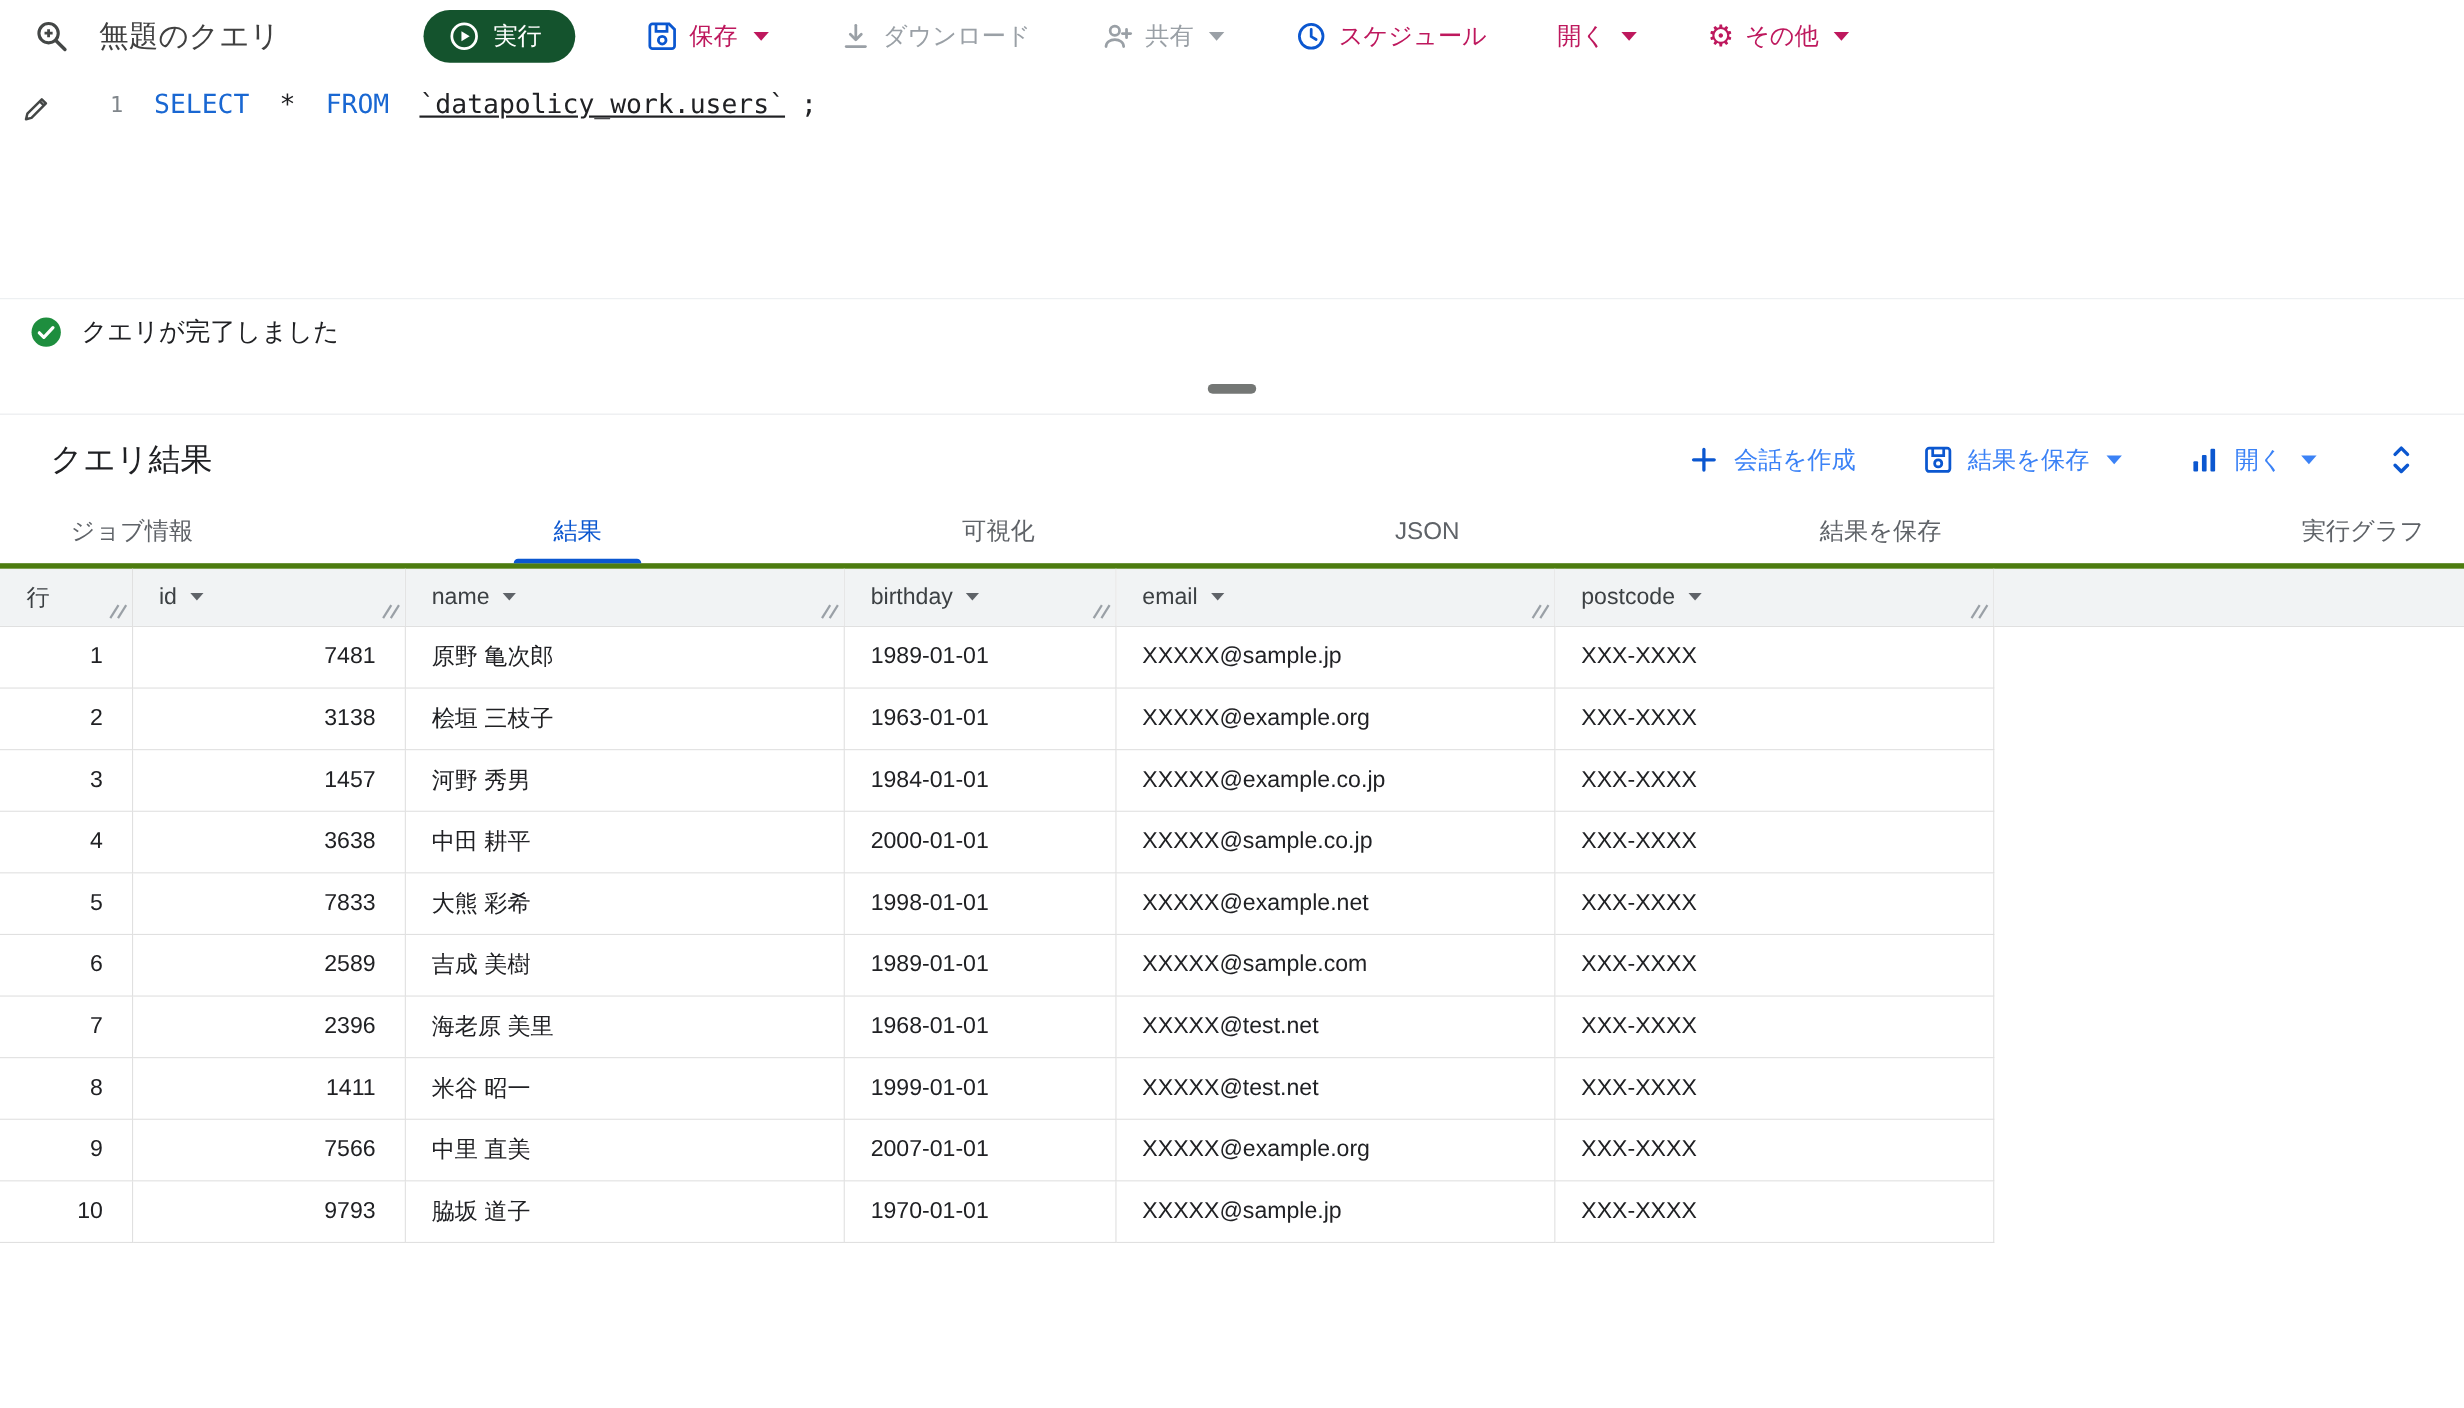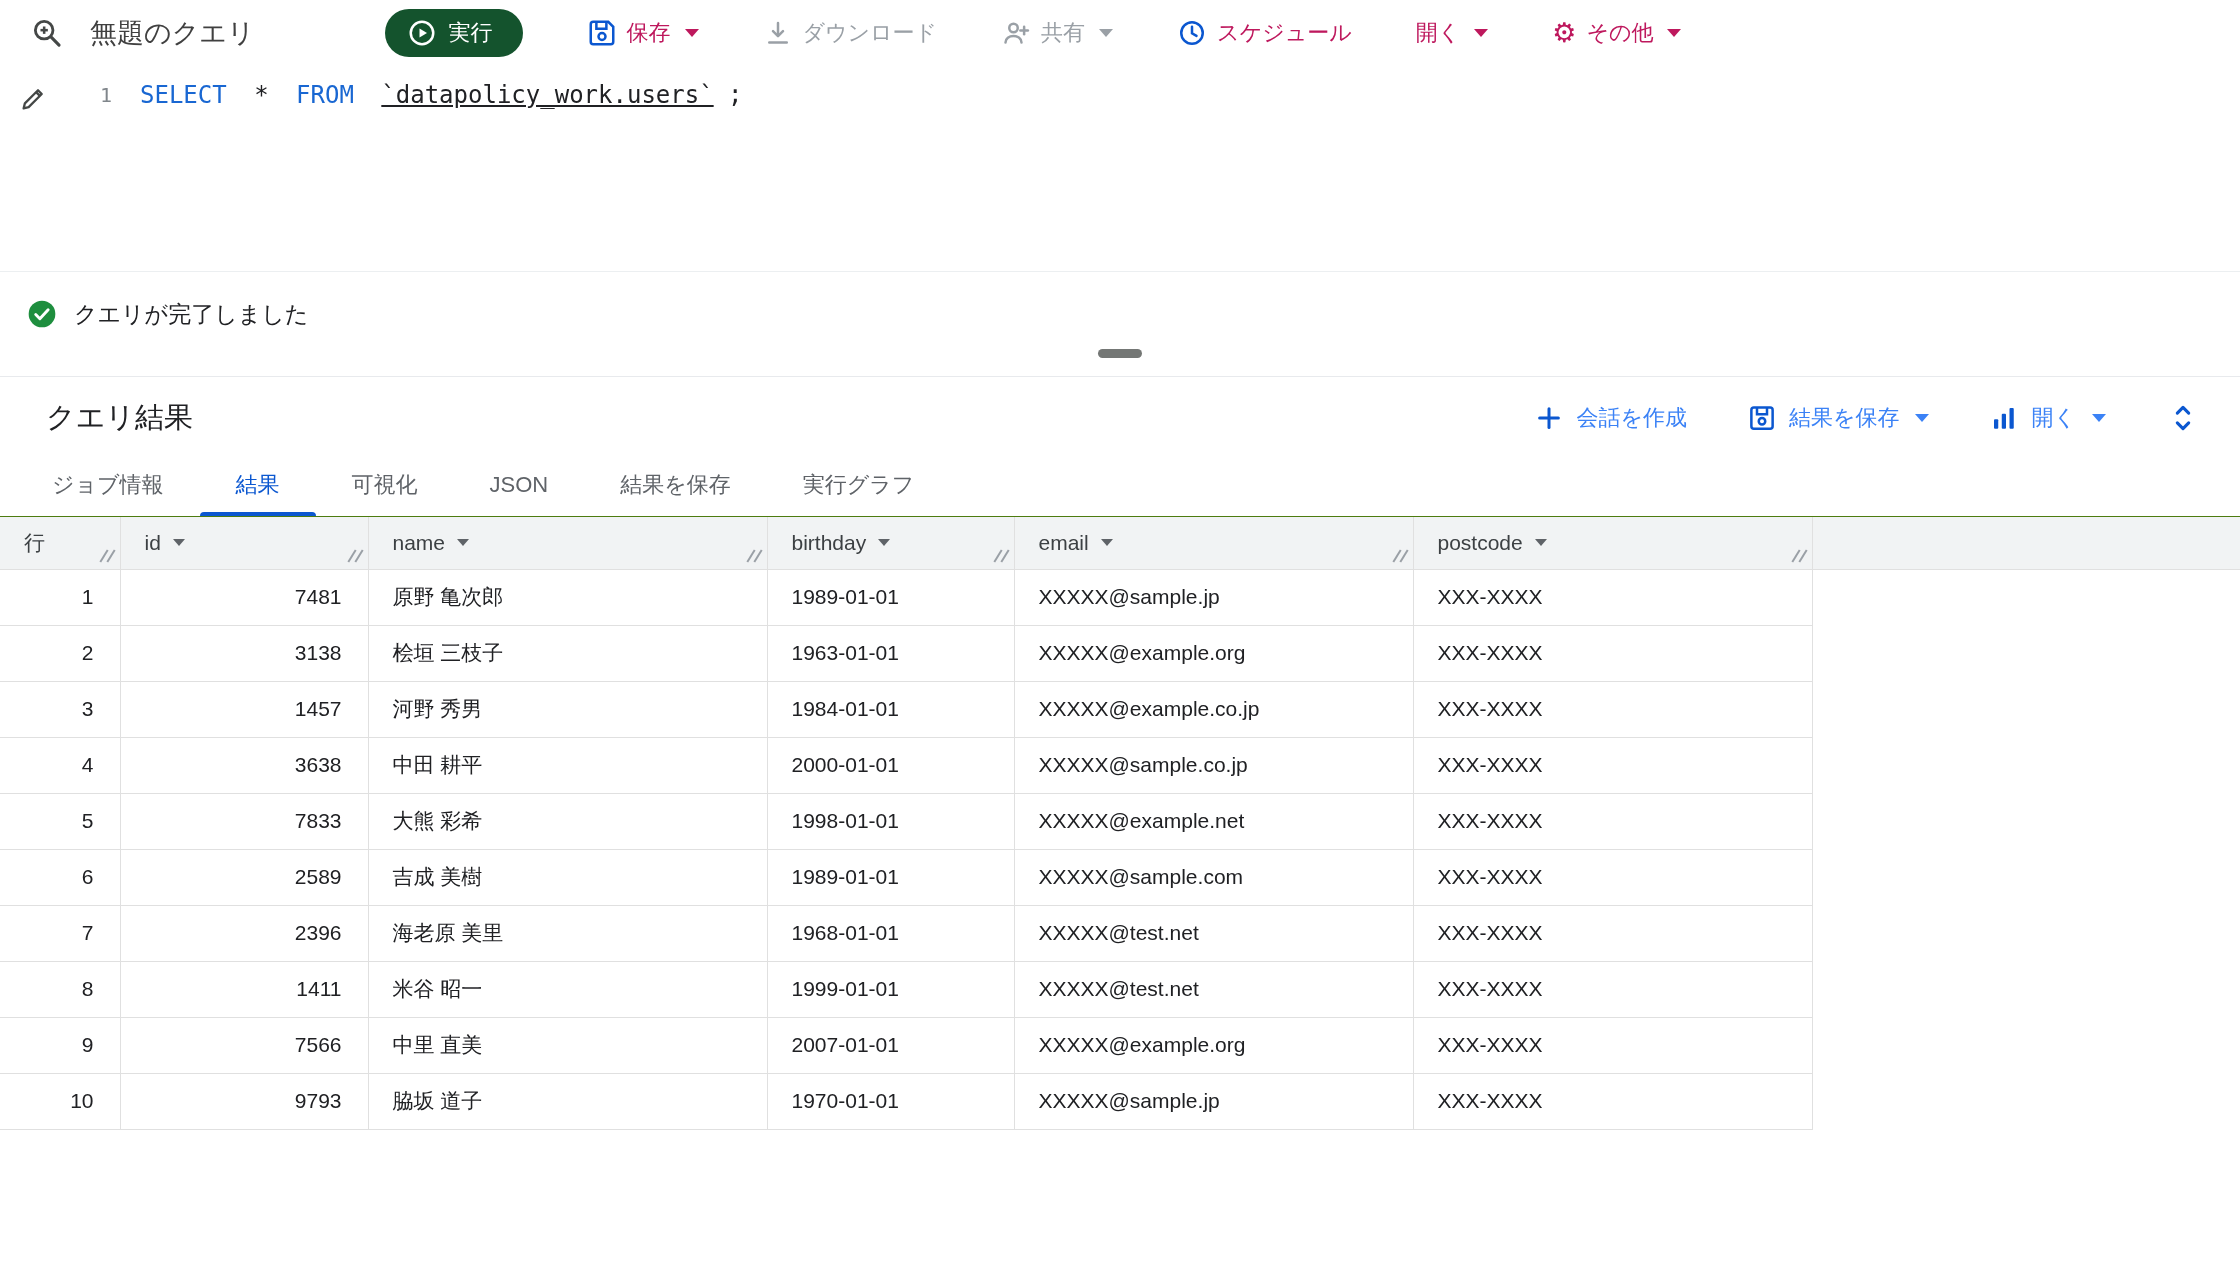--- a/index.html
+++ b/index.html
@@ -32,42 +32,42 @@
   .code-area { flex:1; padding:15px 0 0 28px;
     font-family:"DejaVu Sans Mono","Liberation Mono",monospace; font-size:24px; }
   .code-line span { display:inline-block; }
   .sql-kw { color:#1967d2; }
   .sql-plain { color:#202124; }
   .sql-table { color:#202124; text-decoration:underline; }
   .tok-sp { margin-left:13px; }
 
   
   .status-area { padding:14px 0 0 26px; }
-  .status-row { display:flex; align-items:flex-end; gap:16px; height:44px; }
+  .status-row { display:flex; align-items:flex-start; gap:16px; height:44px; }
   .status-text { font-size:23px; color:#202124; }
   .quota-pill { display:inline-block; margin:14px 0 0 -13px; background:#e7e9ea; color:#3c4043;
     font-size:21px; border-radius:18px; padding:11px 26px; margin-left:-12px; }
   .quota-wrap { padding-left:13px; }
 
   
   .drag-zone { height:46px; display:flex; align-items:center; justify-content:center; }
   .drag-bar { width:44px; height:9px; border-radius:5px; background:#747775; }
 
   
   .results { border-top:1px solid #e8eaed; }
   .results-header { height:76px; display:flex; align-items:center; padding:6px 40px 0 46px; }
   .results-title { font-size:29px; font-weight:400; color:#202124; }
   .results-actions { margin-left:auto; display:flex; align-items:center; gap:60px; }
   .act-btn { border:none; background:none; font-family:inherit; font-size:22px; font-weight:500;
     color:#3b82f6; display:flex; align-items:center; gap:12px; cursor:pointer; white-space:nowrap; }
   .unfold-btn { border:none; background:none; cursor:pointer; padding:0; }
 
   
-  .tabs { display:flex; align-items:stretch; height:64px; border-bottom:1px solid #4d7c0f;
-    padding-left:16px; }
+  .tabs { display:flex; align-items:stretch; height:64px; border-bottom:5px solid #4d7c0f;
+    padding-left:28px;justify-content:space-between; }
   .tab { position:relative; display:flex; align-items:center; padding:0 36px; font-size:22px;
     font-weight:500; color:#5f6368; cursor:pointer; white-space:nowrap; }
   .tab.active { color:#0b57d0; }
   .tab.active::after { content:""; position:absolute; left:0; right:0; bottom:0; height:4px;
     background:#0b57d0; border-radius:4px 4px 0 0; }
 
   
   table { width:2240px; table-layout:fixed; border-collapse:collapse; }
   th { background:#f1f3f4; height:52px; font-weight:400; font-size:21px; color:#3c4043;
     text-align:left; padding-left:24px; border-right:1px solid #e0e0e0; border-bottom:1px solid #e0e0e0;

